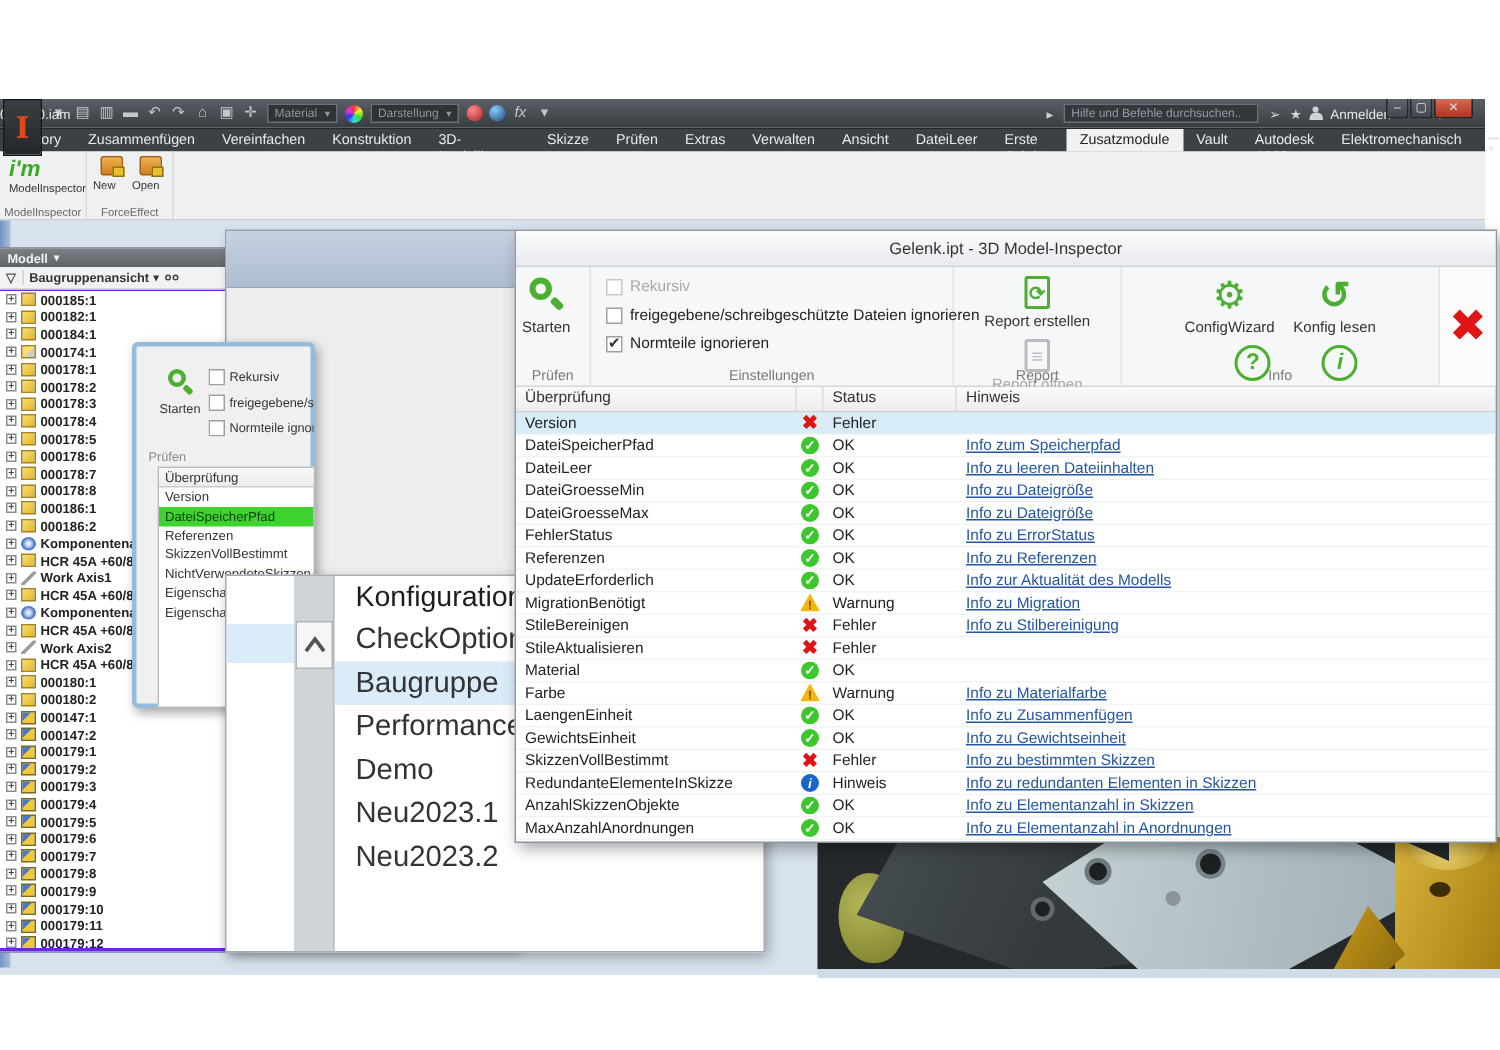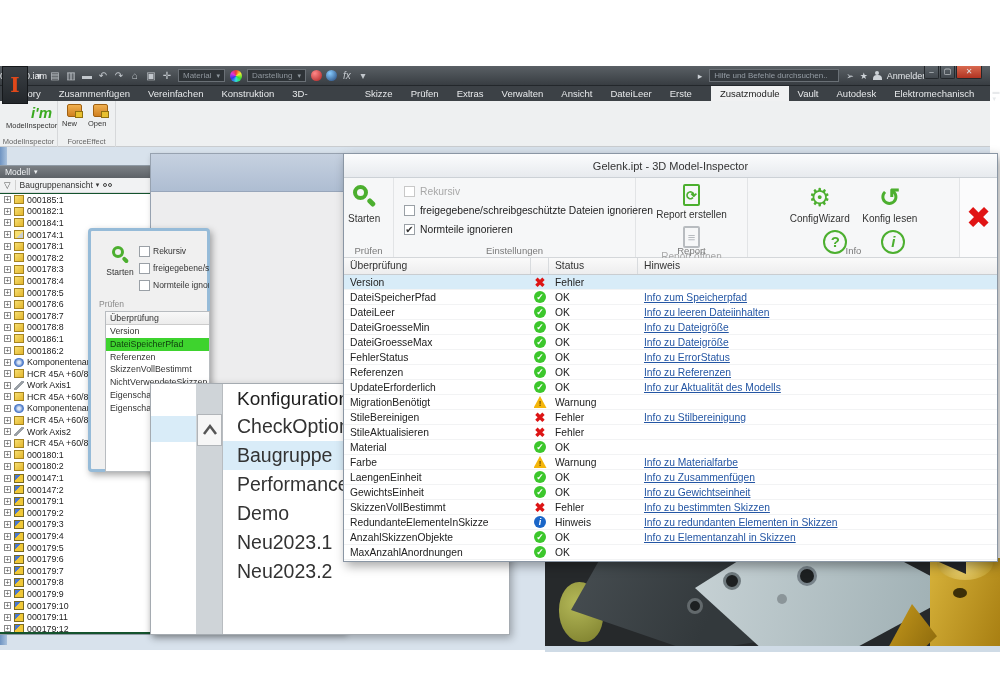--- a/index.html
+++ b/index.html
@@ -31,30 +31,30 @@
 .person:after{content:"";position:absolute;left:0;top:4.5px;width:9px;height:5px;border-radius:4px 4px 0 0;background:#cdd2d7}
 #win-btns{position:absolute;right:8px;top:0;display:flex}
 .wbtn{width:15px;height:13px;background:linear-gradient(#5d646a,#41474d);border:1px solid #23272b;border-top:none;color:#dde1e5;font-size:8px;text-align:center;line-height:12px;border-radius:0 0 2px 2px;margin-left:1px}
 .wbtn.close{width:26px;background:linear-gradient(#d96a50,#b03322);}
 
 
 .rgroup{position:absolute;top:0;height:46px;border-right:1px solid #d6d8da;}
 .rgroup .caption{position:absolute;bottom:1px;left:0;right:0;text-align:center;font-size:7.5px;color:#666;}
 #grp-mi{left:0;width:58px}
 #grp-fe{left:58px;width:58px}
-#im-btn{position:absolute;left:6px;top:3px;width:46px;height:33px;text-align:right}
+#im-btn{position:absolute;left:6px;top:3px;width:46px;height:33px;text-align:left}
 #im-btn .im{color:#3aaa20;font-weight:bold;font-style:italic;font-size:15px;line-height:17px}
 #im-btn .lbl{font-size:7.5px;color:#333}
 .fe-btn{position:absolute;top:3px;width:24px;text-align:left}
 .fe-ic{width:15px;height:13px;margin:0 auto;background:linear-gradient(#f0b050,#d08020);border-radius:2px;border:1px solid #a06010;position:relative}
 .fe-ic:after{content:"";position:absolute;right:-2px;bottom:-2px;width:6px;height:5px;background:#e8c030;border:1px solid #907010}
 .fe-btn .lbl{font-size:7.5px;color:#333;margin-top:2px}
 
 
-#browser{left:0;top:165px;width:170px;height:470px;background:#14532d;border:1px solid #8f9aa5;border-left:none;}
+#browser{left:0;top:165px;width:170px;height:470px;background:#6d28d9;border:1px solid #8f9aa5;border-left:none;font-weight:bold;}
 #browser-head{height:12px;background:linear-gradient(#7b8085,#5d6267);color:#f0f2f4;font-size:8.5px;padding:0 5px;display:flex;align-items:center}
 #browser-tools{height:15px;background:#f1f2f3;border-bottom:1px solid #d8dadc;display:flex;align-items:center;font-size:8.5px;color:#333}
 #tree{position:absolute;top:28px;bottom:2px;left:0;right:1px;overflow:hidden;background:#fff}
 .trow-item{height:11.6px;display:flex;align-items:center;white-space:nowrap;}
 .expander{width:7px;height:7px;border:1px solid #8b8b8b;background:#fff;font-size:7px;line-height:5px;text-align:center;color:#444;margin:0 3px 0 4px;flex:0 0 auto}
 .ticon{width:10px;height:9px;margin-right:3px;flex:0 0 auto;border:1px solid #a58420;background:linear-gradient(135deg,#f8df70,#e3b62e);}
 .ticon.part2{background:linear-gradient(135deg,#4a78d0 38%,#f0c838 40%);border-color:#7a6a20}
 .ticon.gear{border:none;background:radial-gradient(circle at 50% 50%,#dce6f4 20%,#4a78c8 60%);border-radius:50%}
 .ticon.axis{border:none;background:linear-gradient(135deg,transparent 42%,#9aa0a6 42%,#9aa0a6 58%,transparent 58%)}
 .ticon.sketch{background:linear-gradient(135deg,#f8df70 55%,#c8cdd2 56%)}
@@ -640,20 +640,21 @@
           <div class="trow">
             <div class="tc tc1">UpdateErforderlich</div>
             <div class="tc tc2"><span class="st-ok">✓</span></div>
             <div class="tc tc3">OK</div>
             <div class="tc tc4"><span class="hint-link">Info zur Aktualität des Modells</span></div>
           </div>
           <div class="trow">
             <div class="tc tc1">MigrationBenötigt</div>
             <div class="tc tc2"><span class="st-warn">!</span></div>
             <div class="tc tc3">Warnung</div>
+            <div class="tc tc4"><span class="hint-link">Info zu Migration</span></div>
           </div>
           <div class="trow">
             <div class="tc tc1">StileBereinigen</div>
             <div class="tc tc2"><span class="st-err">✖</span></div>
             <div class="tc tc3">Fehler</div>
             <div class="tc tc4"><span class="hint-link">Info zu Stilbereinigung</span></div>
           </div>
           <div class="trow">
             <div class="tc tc1">StileAktualisieren</div>
             <div class="tc tc2"><span class="st-err">✖</span></div>
@@ -697,18 +698,19 @@
           <div class="trow">
             <div class="tc tc1">AnzahlSkizzenObjekte</div>
             <div class="tc tc2"><span class="st-ok">✓</span></div>
             <div class="tc tc3">OK</div>
             <div class="tc tc4"><span class="hint-link">Info zu Elementanzahl in Skizzen</span></div>
           </div>
           <div class="trow">
             <div class="tc tc1">MaxAnzahlAnordnungen</div>
             <div class="tc tc2"><span class="st-ok">✓</span></div>
             <div class="tc tc3">OK</div>
+            <div class="tc tc4"><span class="hint-link">Info zu Elementanzahl in Anordnungen</span></div>
           </div>
         </div>
     </div>
   </div>
 
 </div>
 
 </body></html>

